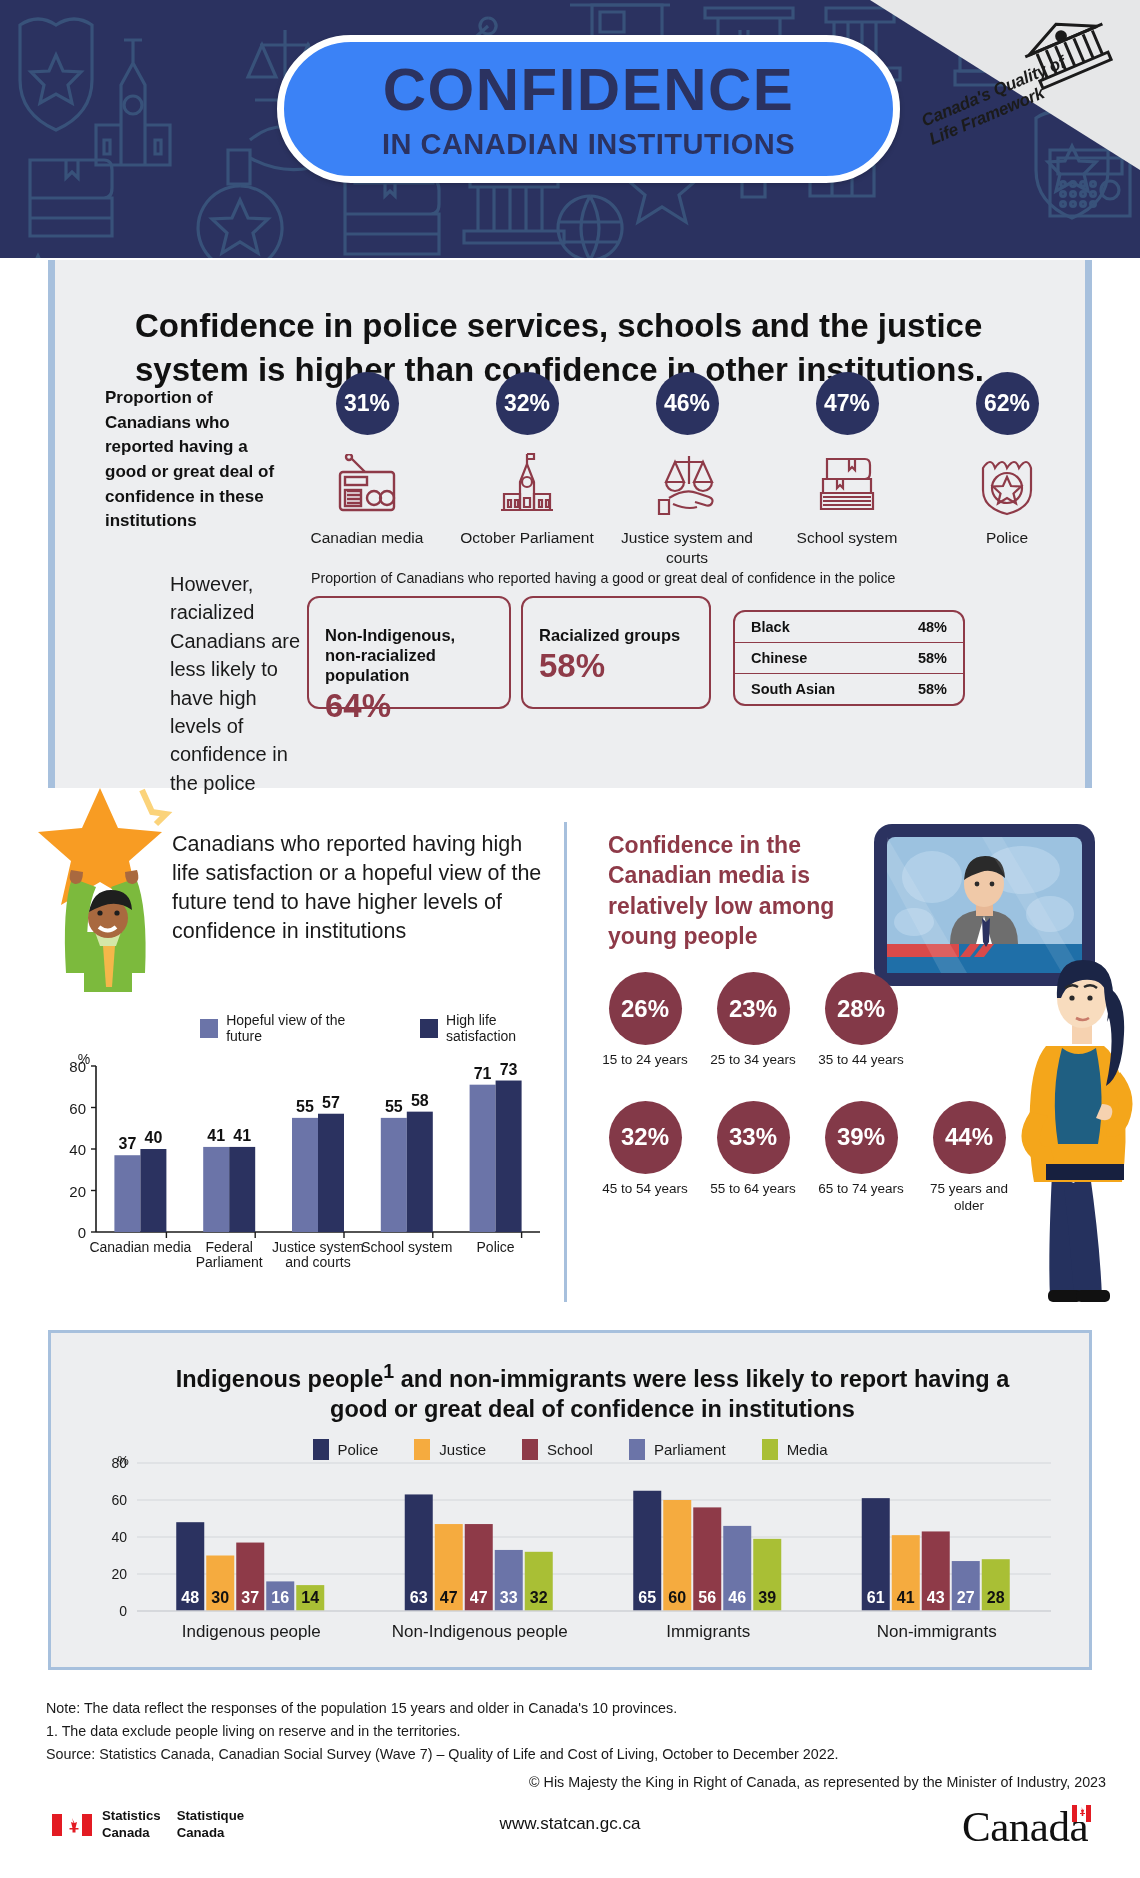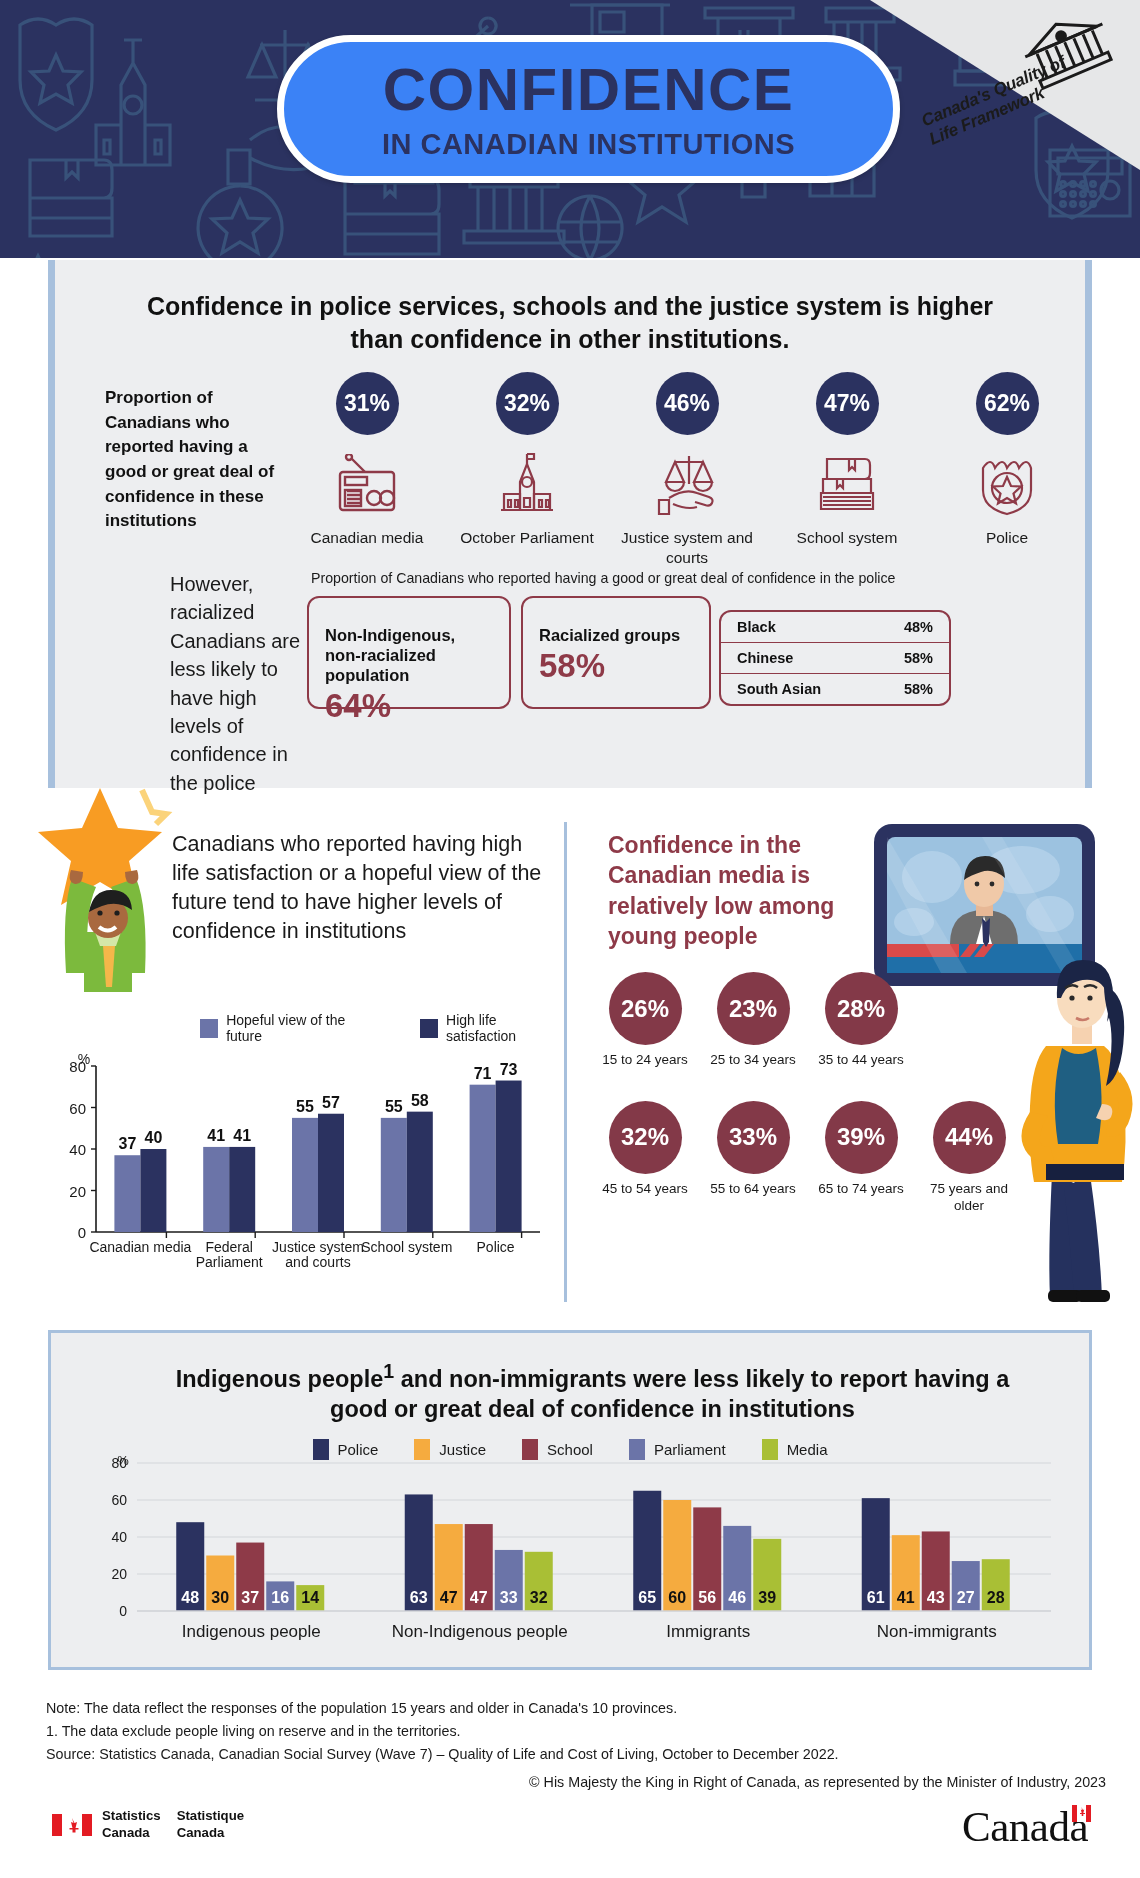--- a/index.html
+++ b/index.html
@@ -89,25 +89,24 @@
   
   .panel1 {
     position: absolute;
     left: 48px; top: 260px;
     width: 1044px; height: 528px;
     background: #edeef0;
     border-left: 7px solid #a7c0dd;
     border-right: 7px solid #a7c0dd;
   }
   .p1-head {
-    text-align: center;
-    font-size: 25px;
+    font-size: 33px;
     font-weight: bold;
     line-height: 1.32;
-    padding: 30px 80px 0 80px;
+    padding: 44px 80px 0 80px;
     color: #111;
   }
 
   .stats-row {
     position: absolute;
     left: 0; top: 112px;
     width: 1044px;
     display: flex;
     align-items: flex-start;
   }
@@ -179,21 +178,21 @@
   .pbox-a { width: 204px; height: 113px; }
   .pbox-b { width: 190px; height: 113px; margin-left: 10px; }
   .pbox-title {
     font-size: 16.5px; font-weight: bold; line-height: 1.22; color: #111;
   }
   .pbox-val {
     font-size: 33px; font-weight: bold; color: #8e3a48; line-height: 1;
     margin-top: 4px;
   }
   .ptable {
-    margin-left: 8px;
+    margin-left: 22px;
     margin-top: 14px;
     width: 232px;
     border: 2.5px solid #8e3a48;
     border-radius: 12px;
     overflow: hidden;
     background: #edeef0;
   }
   .ptable-row {
     display: flex; justify-content: space-between;
     padding: 7px 16px;
@@ -797,20 +796,21 @@
       <span>
         <span>Statistics</span><br>
         <span>Canada</span>
       </span>
       <span>
         <span>Statistique</span><br>
         <span>Canada</span>
       </span>
     </div>
   </div>
+  <div class="url">www.statcan.gc.ca</div>
   <div class="canada-word">Canada</div>
   <div class="canada-flag">
     <div class="cf-bar" style="left:0"></div>
     <div class="cf-bar" style="right:0"></div>
     <svg width="19" height="17" viewBox="0 0 19 17" style="position:absolute;left:0;top:0">
       <path d="M9.5 2 l1.4 3 1.3 -0.6 -0.9 3.6 h1.7 v1 h-1.7 v2 h-1.6 v-2 H8 v-1 h1.7 L8.8 4.4 l1.3 0.6 z" fill="#e31b23"></path>
     </svg>
   </div>
 </div>
 

